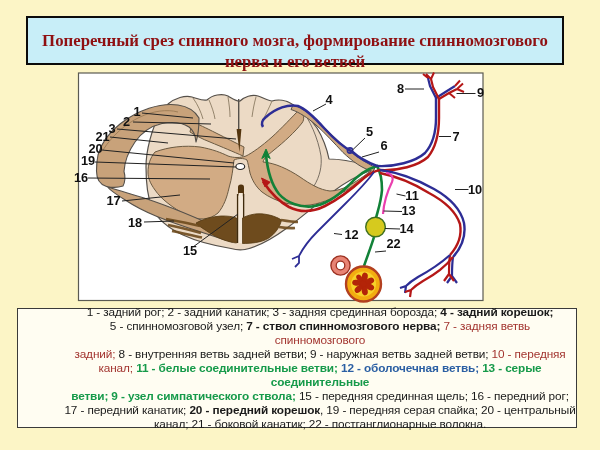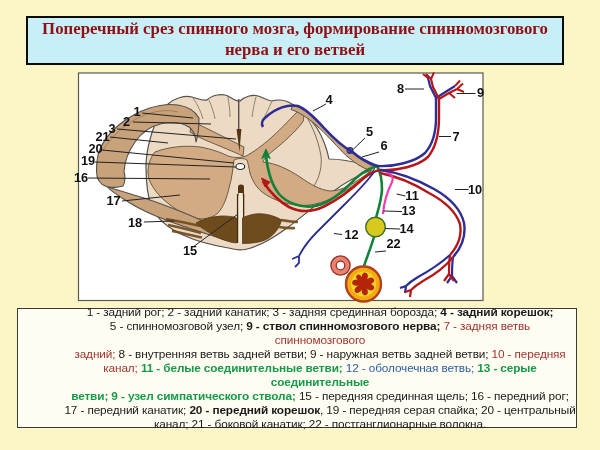--- a/index.html
+++ b/index.html
@@ -1,25 +1,25 @@
 <!DOCTYPE html>
 <html><head>
 <meta charset="utf-8">
 <style>
 html,body{margin:0;padding:0;}
 body{width:600px;height:450px;background:#fcf5c6;position:relative;overflow:hidden;font-family:"Liberation Sans",sans-serif;}
 .title{position:absolute;left:26px;top:16px;width:538px;height:49px;background:#c8eef8;border:2.5px solid #0b0b0b;
- box-sizing:border-box;text-align:center;padding-top:0px;
+ box-sizing:border-box;text-align:center;padding-top:12px;
  font-family:"Liberation Serif",serif;font-weight:bold;font-size:16.8px;color:#8f1012;line-height:21px;}
 .legend{position:absolute;left:17px;top:308px;width:560px;height:120px;box-sizing:border-box;background:#fffdf2;border:1px solid #3a3a3a;
  display:flex;align-items:center;justify-content:center;}
 .legend .in{text-align:center;font-size:11.8px;letter-spacing:-0.12px;line-height:14px;color:#1a1a1a;width:100%;margin-left:46px;}
 .r{color:#a33530;font-weight:normal;}
 .g{color:#169a4a;font-weight:bold;}
-.bl{color:#2b5fa3;font-weight:normal;}
+.bl{color:#2b5fa3;font-weight:bold;}
 .b{font-weight:bold;}
 svg{position:absolute;left:0;top:0;}
 </style>
 </head>
 <body>
 <div class="title">Поперечный срез спинного мозга, формирование спинномозгового<br>нерва и его ветвей</div>
 
 <svg width="600" height="450" viewBox="0 0 600 450">
 
 <rect x="78.5" y="73" width="404.5" height="227.5" fill="#ffffff" stroke="#5a5a52" stroke-width="1.2"></rect>
@@ -170,19 +170,19 @@
 <text x="412" y="200">11</text>
 <text x="408.5" y="215">13</text>
 <text x="406.5" y="233">14</text>
 <text x="393.5" y="248">22</text>
 <text x="351.5" y="239">12</text>
 </g>
 </svg>
 
 <div class="legend">
     <div class="in">1 - задний рог; 2 - задний канатик; 3 - задняя срединная борозда; <span class="b">4 - задний корешок;</span><br>
-5 - спинномозговой узел; <span class="b">9 - ствол спинномозгового нерва;</span> <span class="r">7 - задняя ветвь спинномозгового</span><br>
+5 - спинномозговой узел; <span class="b">7 - ствол спинномозгового нерва;</span> <span class="r">7 - задняя ветвь спинномозгового</span><br>
 <span class="r">задний;</span> 8 - внутренняя ветвь задней ветви; 9 - наружная ветвь задней ветви; <span class="r">10 - передняя</span><br>
 <span class="r">канал;</span> <span class="g">11 - белые соединительные ветви;</span> <span class="bl">12 - оболочечная ветвь;</span> <span class="g">13 - серые соединительные</span><br>
 <span class="g">ветви; 9 - узел симпатического ствола;</span> 15 - передняя срединная щель; 16 - передний рог;<br>
 17 - передний канатик; <span class="b">20 - передний корешок</span>, 19 - передняя серая спайка; 20 - центральный<br>
 канал; 21 - боковой канатик; 22 - постганглионарные волокна.</div>
   </div>
 
 </body></html>

